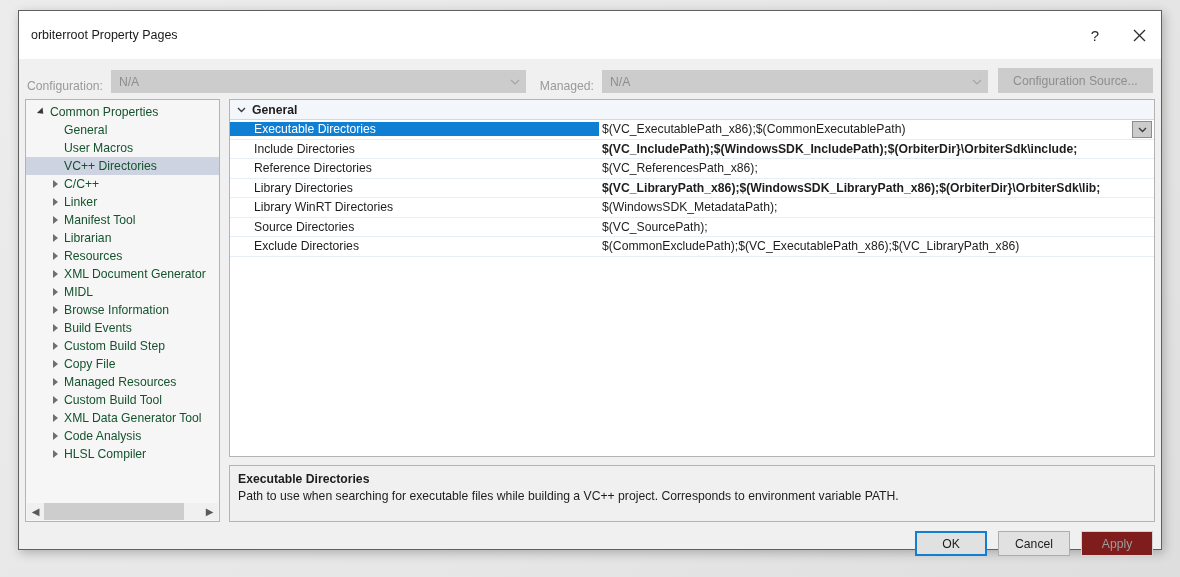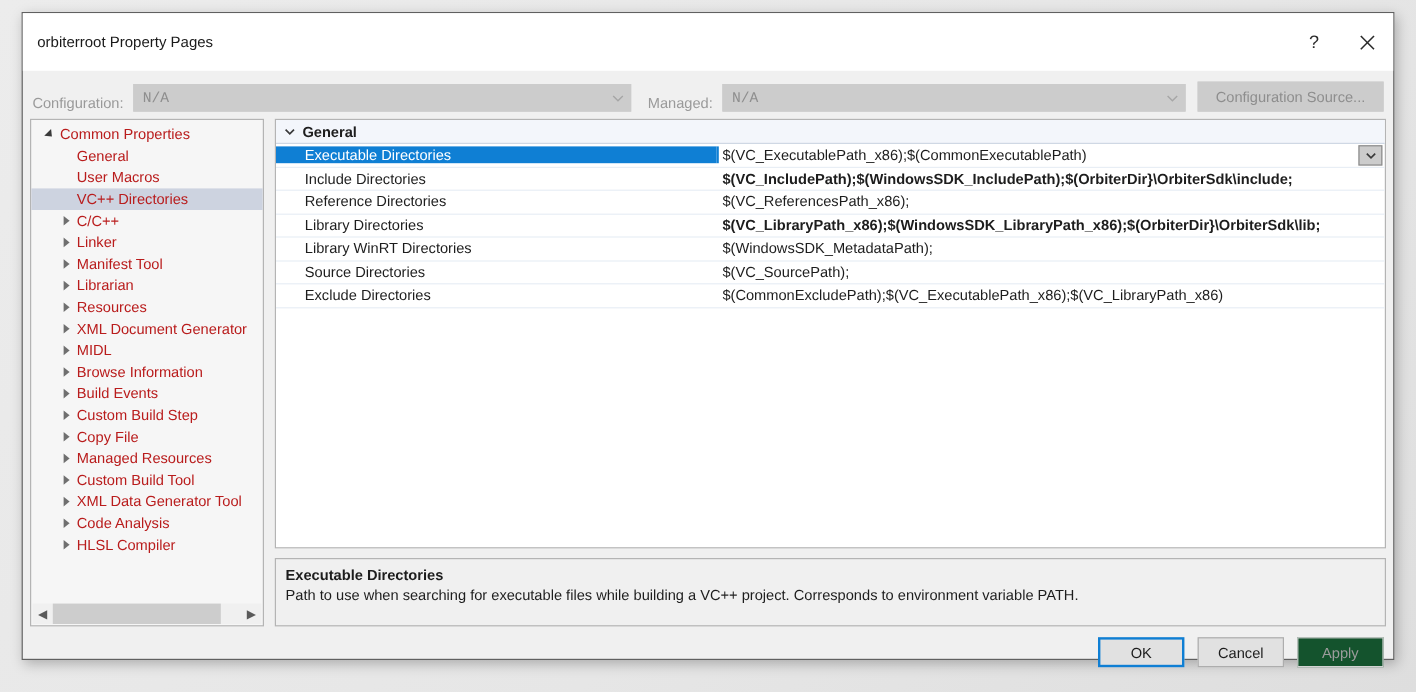--- a/index.html
+++ b/index.html
@@ -69,21 +69,20 @@
     white-space: nowrap;
   }
   .combo {
     height: 23px;
     background: #cccccc;
     border: 1px solid #cccccc;
     display: flex;
     align-items: center;
     box-sizing: border-box;
     position: relative;
-    font-family: Liberation Mono, monospace;
   }
   .combo .cval {
     font-size: 12.2px;
     color: #8e8e8e;
     padding-left: 7px;
     flex: 1;
     white-space: nowrap;
     overflow: hidden;
   }
   .combo .carrow {
@@ -133,21 +132,21 @@
     position: absolute;
     left: 0; right: 0; top: 3px;
     bottom: 20px;
     overflow: hidden;
   }
   .tnode {
     height: 18px;
     display: flex;
     align-items: center;
     font-size: 12.2px;
-    color: #b91c1c;
+    color: #14532d;
     white-space: nowrap;
     cursor: default;
   }
   .tnode .tw {
     width: 14px;
     flex: 0 0 14px;
     display: flex;
     align-items: center;
     justify-content: center;
   }
@@ -294,21 +293,21 @@
     border: 1px solid #adadad;
     color: #1d1d1d;
     box-sizing: border-box;
     cursor: default;
   }
   .btn.default {
     border: 2px solid #0f7fd4;
     background: #e1e1e1;
   }
   .btn.disabled {
-    background: #14532d;
+    background: #7f1d1d;
     border: 1px solid #d3d3d3;
     color: #9c9c9c;
     text-align: center;
   }
 
   .tri-solid {
     width: 0; height: 0;
     border-left: 5px solid #3a3a3a;
     border-top: 4px solid transparent;
     border-bottom: 4px solid transparent;

